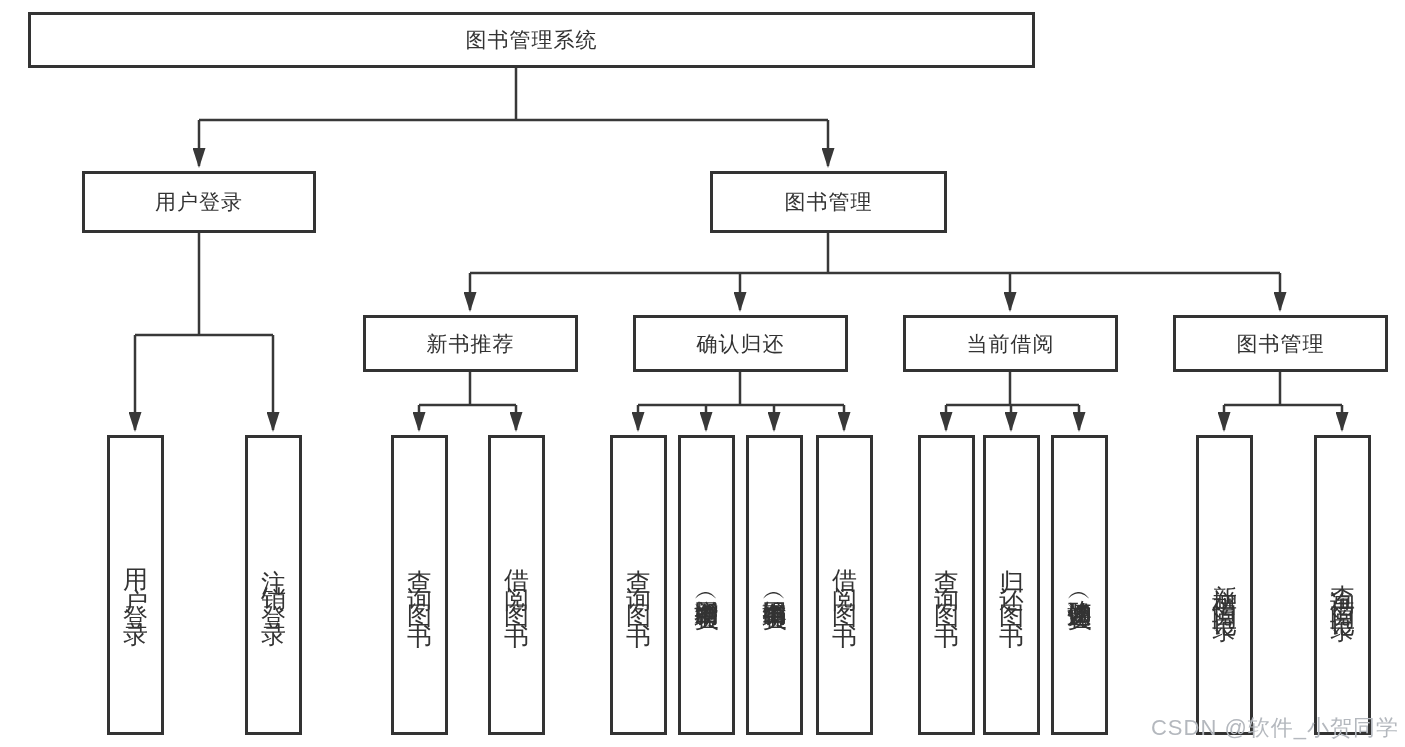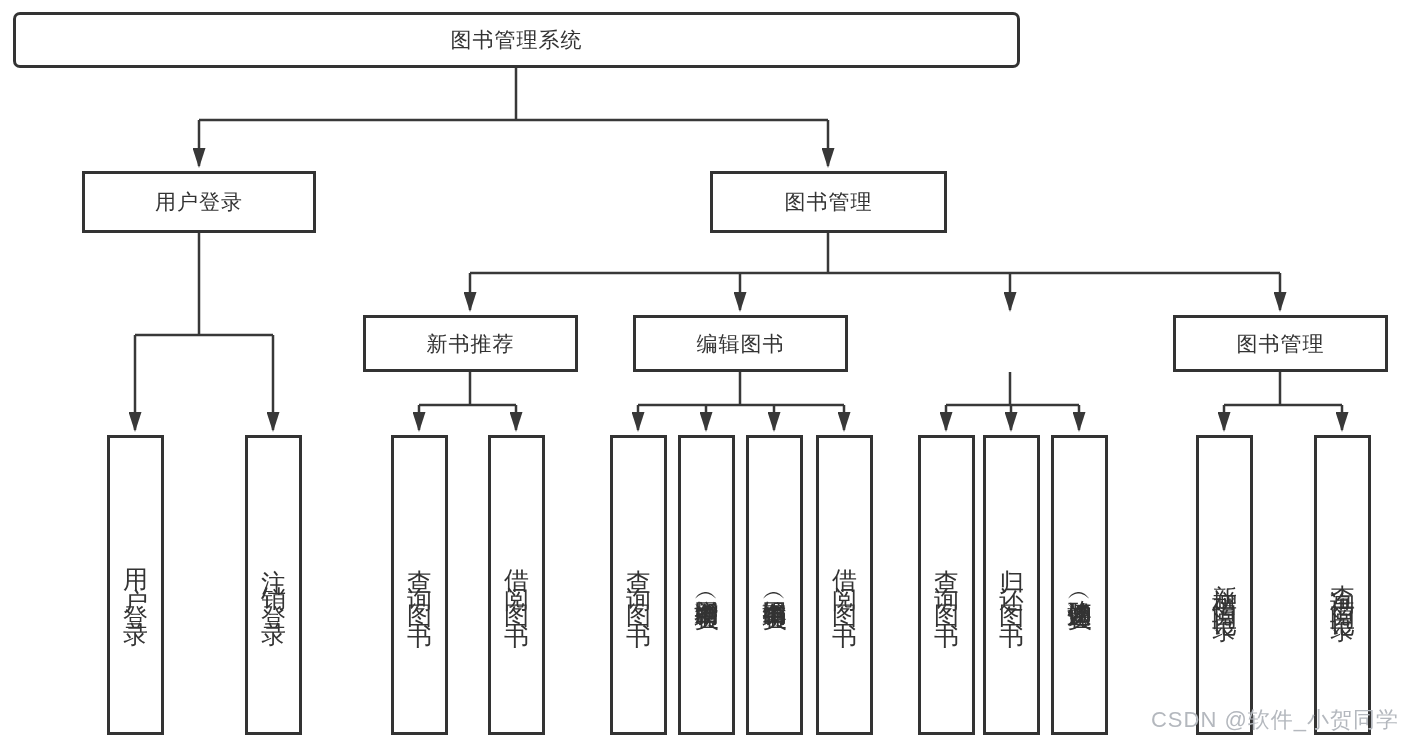--- a/index.html
+++ b/index.html
@@ -21,40 +21,40 @@
     box-sizing: border-box;
     border: 3px solid #333333;
     background: #ffffff;
     color: #333333;
     display: flex;
     align-items: center;
     justify-content: center;
     text-align: center;
   }
   .h-box { font-size: 21px; letter-spacing: 1px; }
-  .root-box { left: 13px; top: 12px; width: 1007px; height: 56px; border-radius: 7px; }
+  .root-box { left: 28px; top: 12px; width: 1007px; height: 56px; }
   .l2-left  { left: 82px;  top: 171px; width: 234px; height: 62px; }
   .l2-right { left: 710px; top: 171px; width: 237px; height: 62px; }
   .l3 { top: 315px; width: 215px; height: 57px; }
   .v-box {
     top: 435px;
     width: 57px;
     height: 300px;
     writing-mode: vertical-rl;
     text-orientation: mixed;
     font-size: 25px;
     line-height: 1;
   }
   .v-short { letter-spacing: 18px; }
   .v-mid   { letter-spacing: 7px; }
   .v-long  { letter-spacing: 1px; font-size: 24px; }
   #watermark {
     position: absolute;
     right: 6px;
-    bottom: 12px;
+    bottom: 4px;
     font-size: 22px;
     color: #b4b8be;
     letter-spacing: 1px;
     z-index: 5;
     white-space: nowrap;
     margin-top: 45px;
   }
 </style>
 </head>
 <body>
@@ -98,21 +98,22 @@
       <line x1="1342" y1="405" x2="1342" y2="430" marker-end="url(#arrow)"></line>
     </g>
   </svg>
 
   <div class="box h-box root-box">图书管理系统</div>
 
   <div class="box h-box l2-left">用户登录</div>
   <div class="box h-box l3" style="left:363px">新书推荐</div>
 
   <div class="box h-box l2-right">图书管理</div>
-  <div class="box h-box l3" style="left:633px">编辑图书</div>
+  <div class="box h-box l3" style="left:633px">确认归还</div>
+  <div class="box h-box l3" style="left:903px">当前借阅</div>
   <div class="box h-box l3" style="left:1173px">图书管理</div>
 
   <div class="box v-box v-short" style="left:107px">用户登录</div>
   <div class="box v-box v-short" style="left:245px">注销登录</div>
   <div class="box v-box v-short" style="left:391px">查询图书</div>
   <div class="box v-box v-short" style="left:488px">借阅图书</div>
   <div class="box v-box v-short" style="left:610px">查询图书</div>
   <div class="box v-box v-long" style="left:678px">新增图书（管理员）</div>
   <div class="box v-box v-long" style="left:746px">编辑图书（管理员）</div>
   <div class="box v-box v-short" style="left:816px">借阅图书</div>

